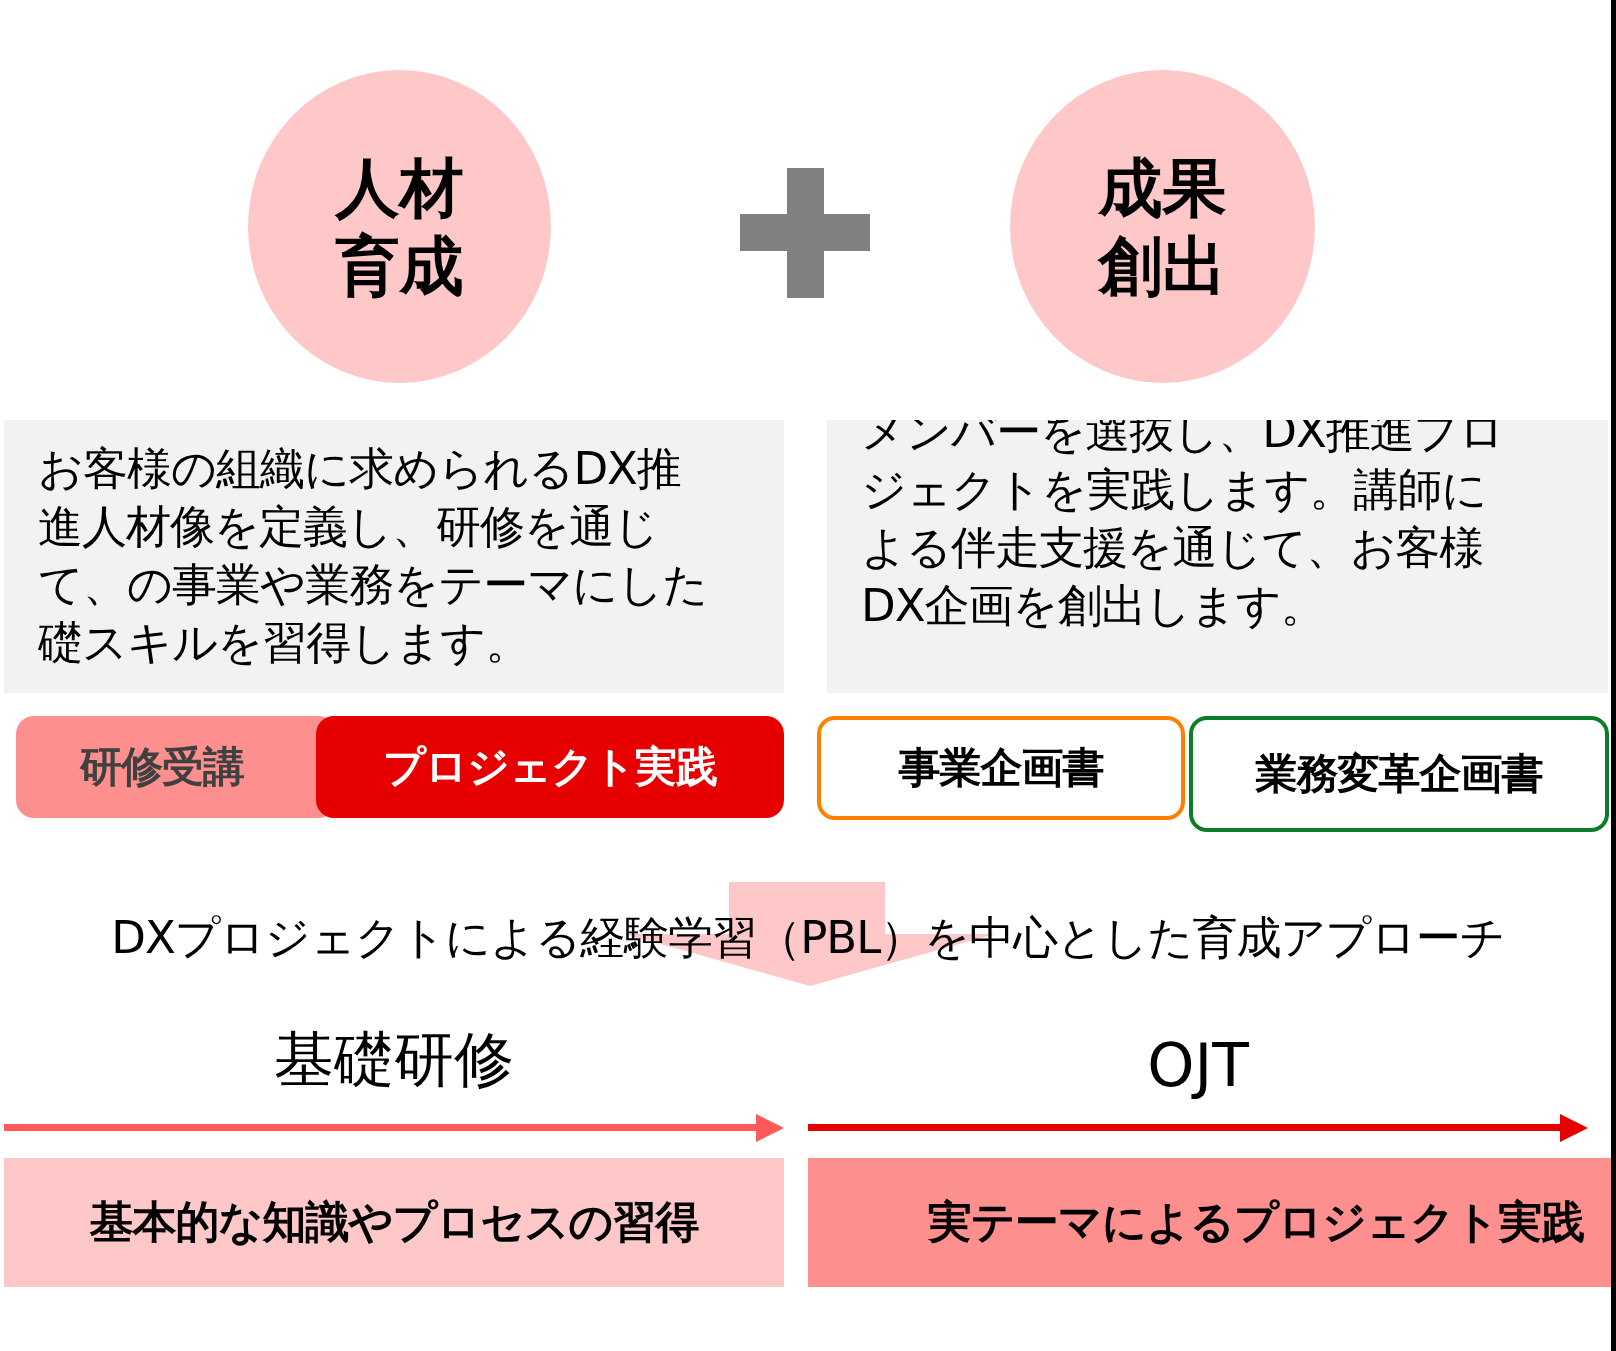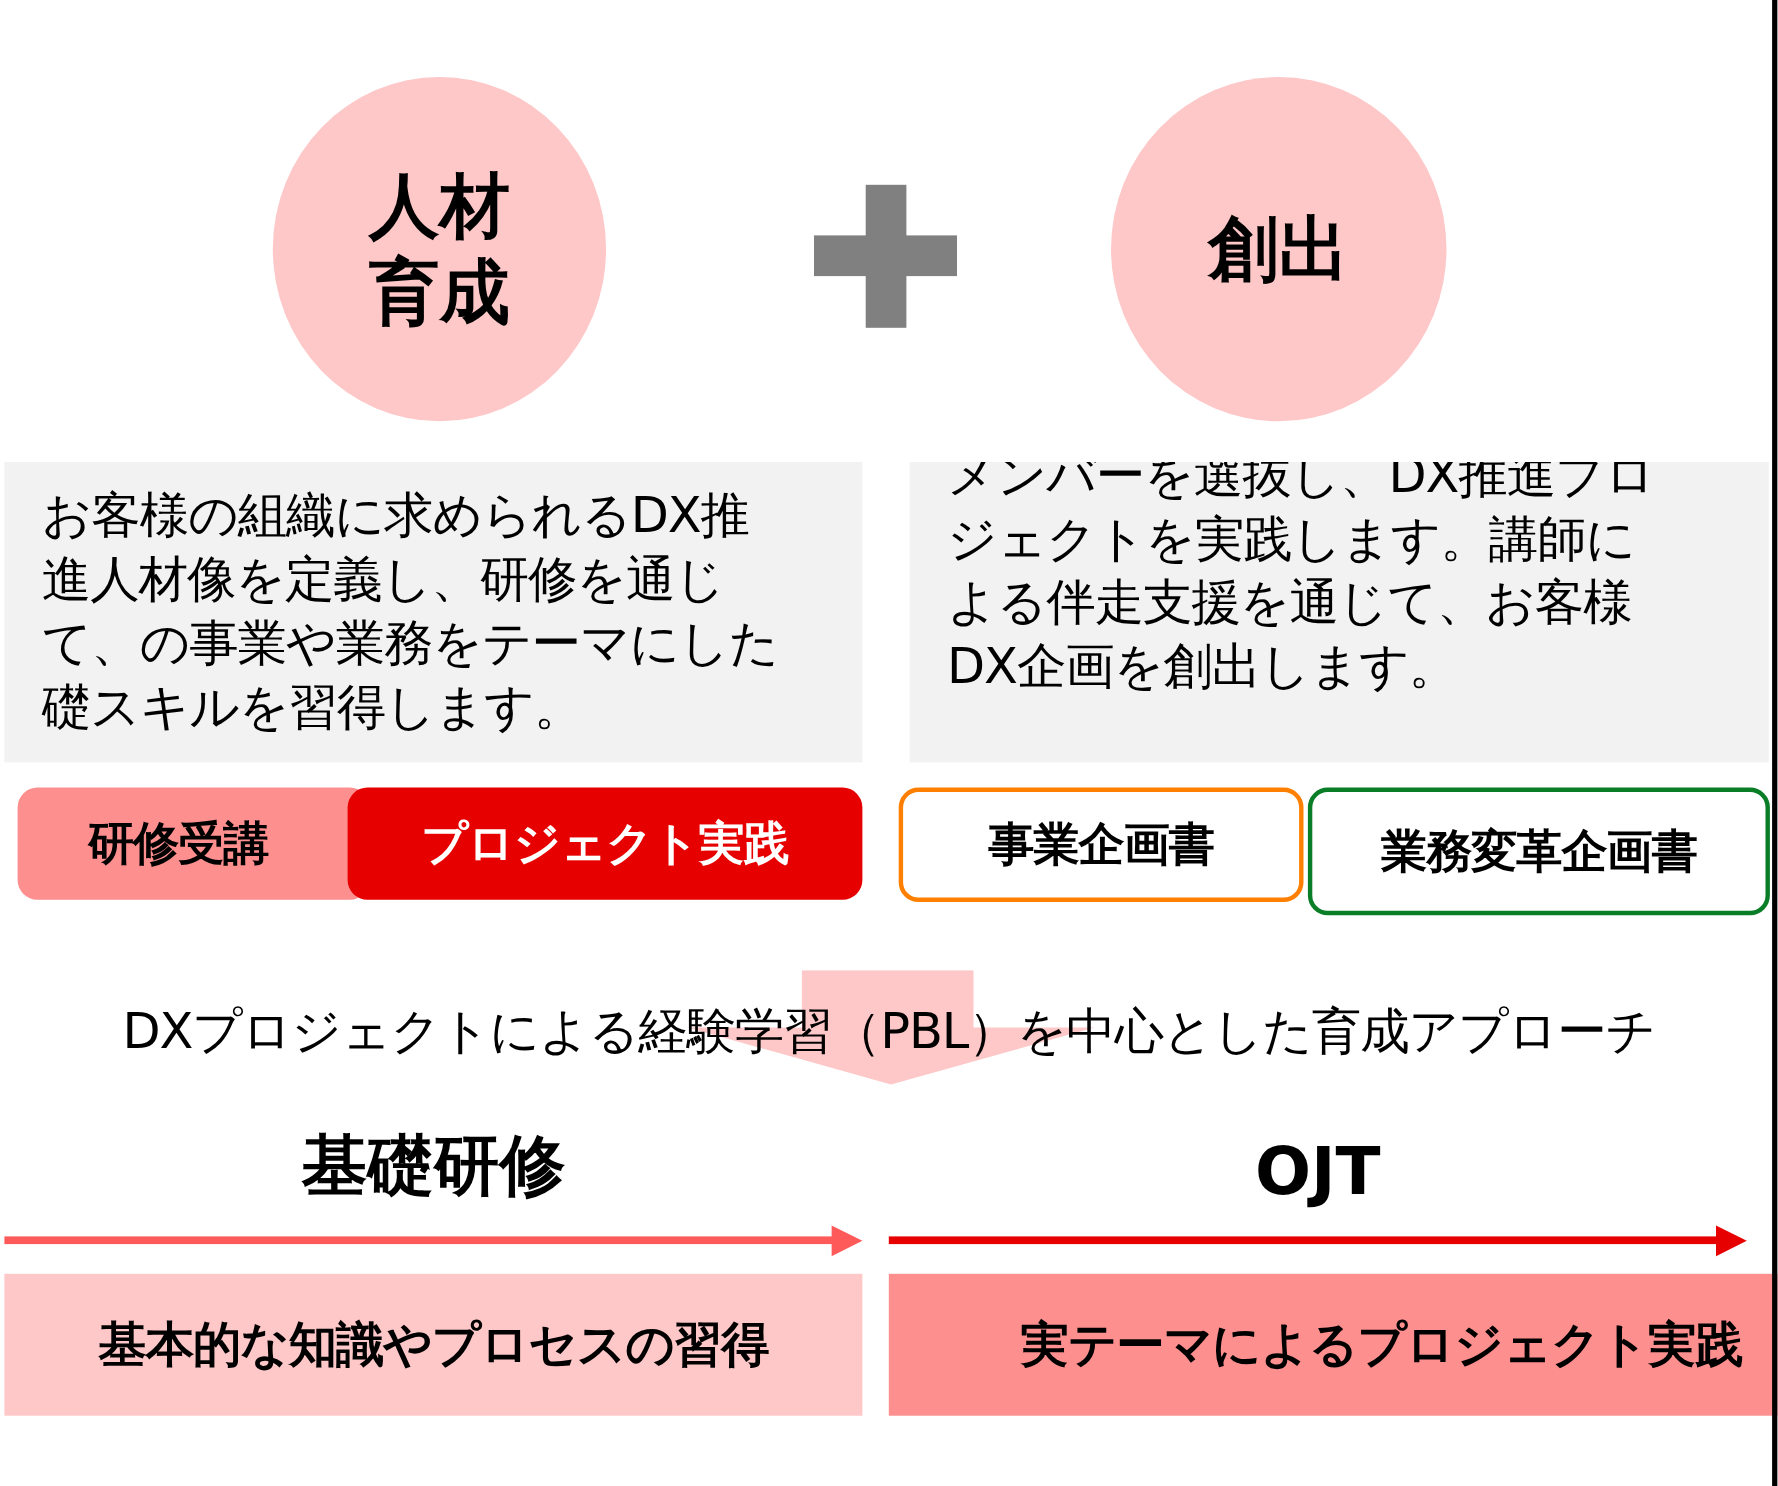--- a/index.html
+++ b/index.html
@@ -39,21 +39,21 @@
     }
 
     
     .subtitle {
       position: absolute; left: 0; width: 1616px; text-align: center;
       font-size: 45px; letter-spacing: -1px;
     }
 
     
     .phase-title {
-      position: absolute; font-weight: bold; text-align: center;
+      position: absolute; font-weight: normal; text-align: center;
     }
 
     
     .arrow-line { position: absolute; height: 7px; }
     .arrow-head {
       position: absolute; width: 0; height: 0;
       border-top: 14px solid transparent; border-bottom: 14px solid transparent;
     }
 
     
@@ -69,40 +69,41 @@
   <span>人材</span>
   <span>育成</span>
 </div>
 
 <div>
   <div class="plus-h" style="left:740px; top:214px; width:130px; height:37px; background:#808080;"></div>
   <div class="plus-v" style="left:787px; top:168px; width:37px; height:130px; background:#808080;"></div>
 </div>
 
 <div class="circle" style="left:1010px; top:70px; width:305px; height:313px; background:#fec7c8;">
+  <span>成果</span>
   <span>創出</span>
 </div>
 
 <div class="desc" style="left:4px; top:420px; width:780px; height:273px; padding:20px 0 0 34px;">
   <div>お客様の組織に求められるDX推</div>
   <div>進人材像を定義し、研修を通じ</div>
   <div>て、の事業や業務をテーマにした</div>
   <div>礎スキルを習得します。</div>
 </div>
 
 <div class="desc" style="left:827px; top:420px; width:781px; height:273px; padding:0 0 0 34px; line-height:58px;">
   <div style="margin-top:-17px;">
     <div>メンバーを選抜し、DX推進プロ</div>
     <div>ジェクトを実践します。講師に</div>
     <div>よる伴走支援を通じて、お客様</div>
     <div>DX企画を創出します。</div>
   </div>
 </div>
 
-<div class="btn" style="left:16px; top:716px; width:320px; height:102px; background:#fe8f8f; color:#000000; justify-content:flex-start; padding-left:64px;">
+<div class="btn" style="left:16px; top:716px; width:320px; height:102px; background:#fe8f8f; color:#404040; justify-content:flex-start; padding-left:64px;">
   <span>研修受講</span>
 </div>
 <div class="btn" style="left:316px; top:716px; width:468px; height:102px; background:#e60000; color:#ffffff;">
   <span>プロジェクト実践</span>
 </div>
 
 <div class="btn" style="left:817px; top:716px; width:368px; height:104px; background:#fff; border:4px solid #ff8000;">
   <span>事業企画書</span>
 </div>
 <div class="btn" style="left:1189px; top:716px; width:420px; height:116px; background:#fff; border:4px solid #0a7d27;">

